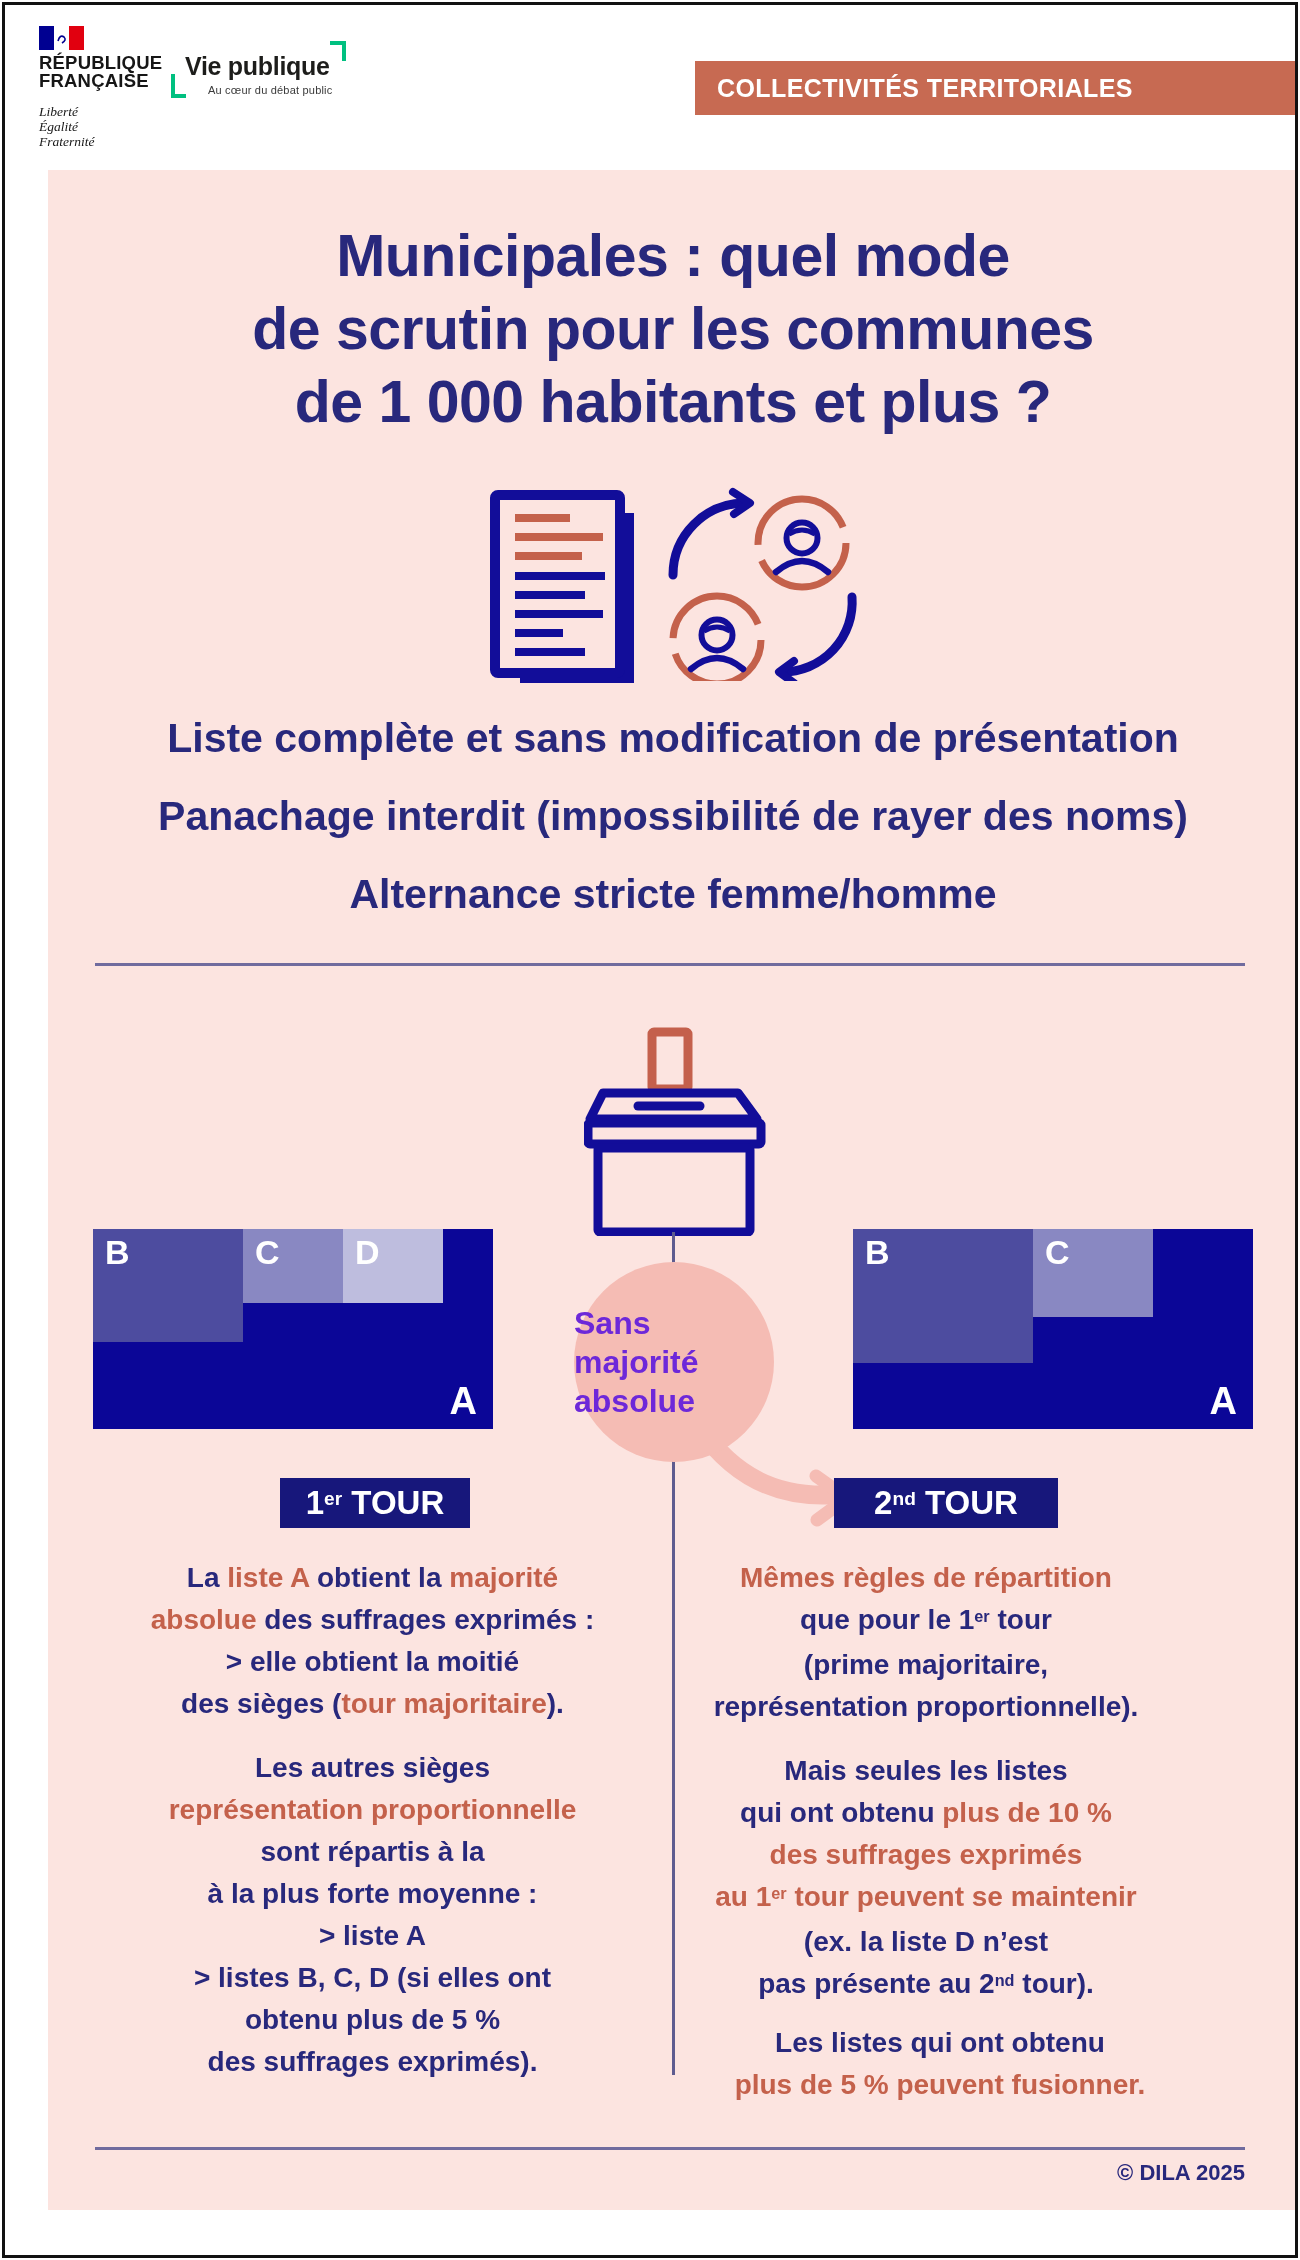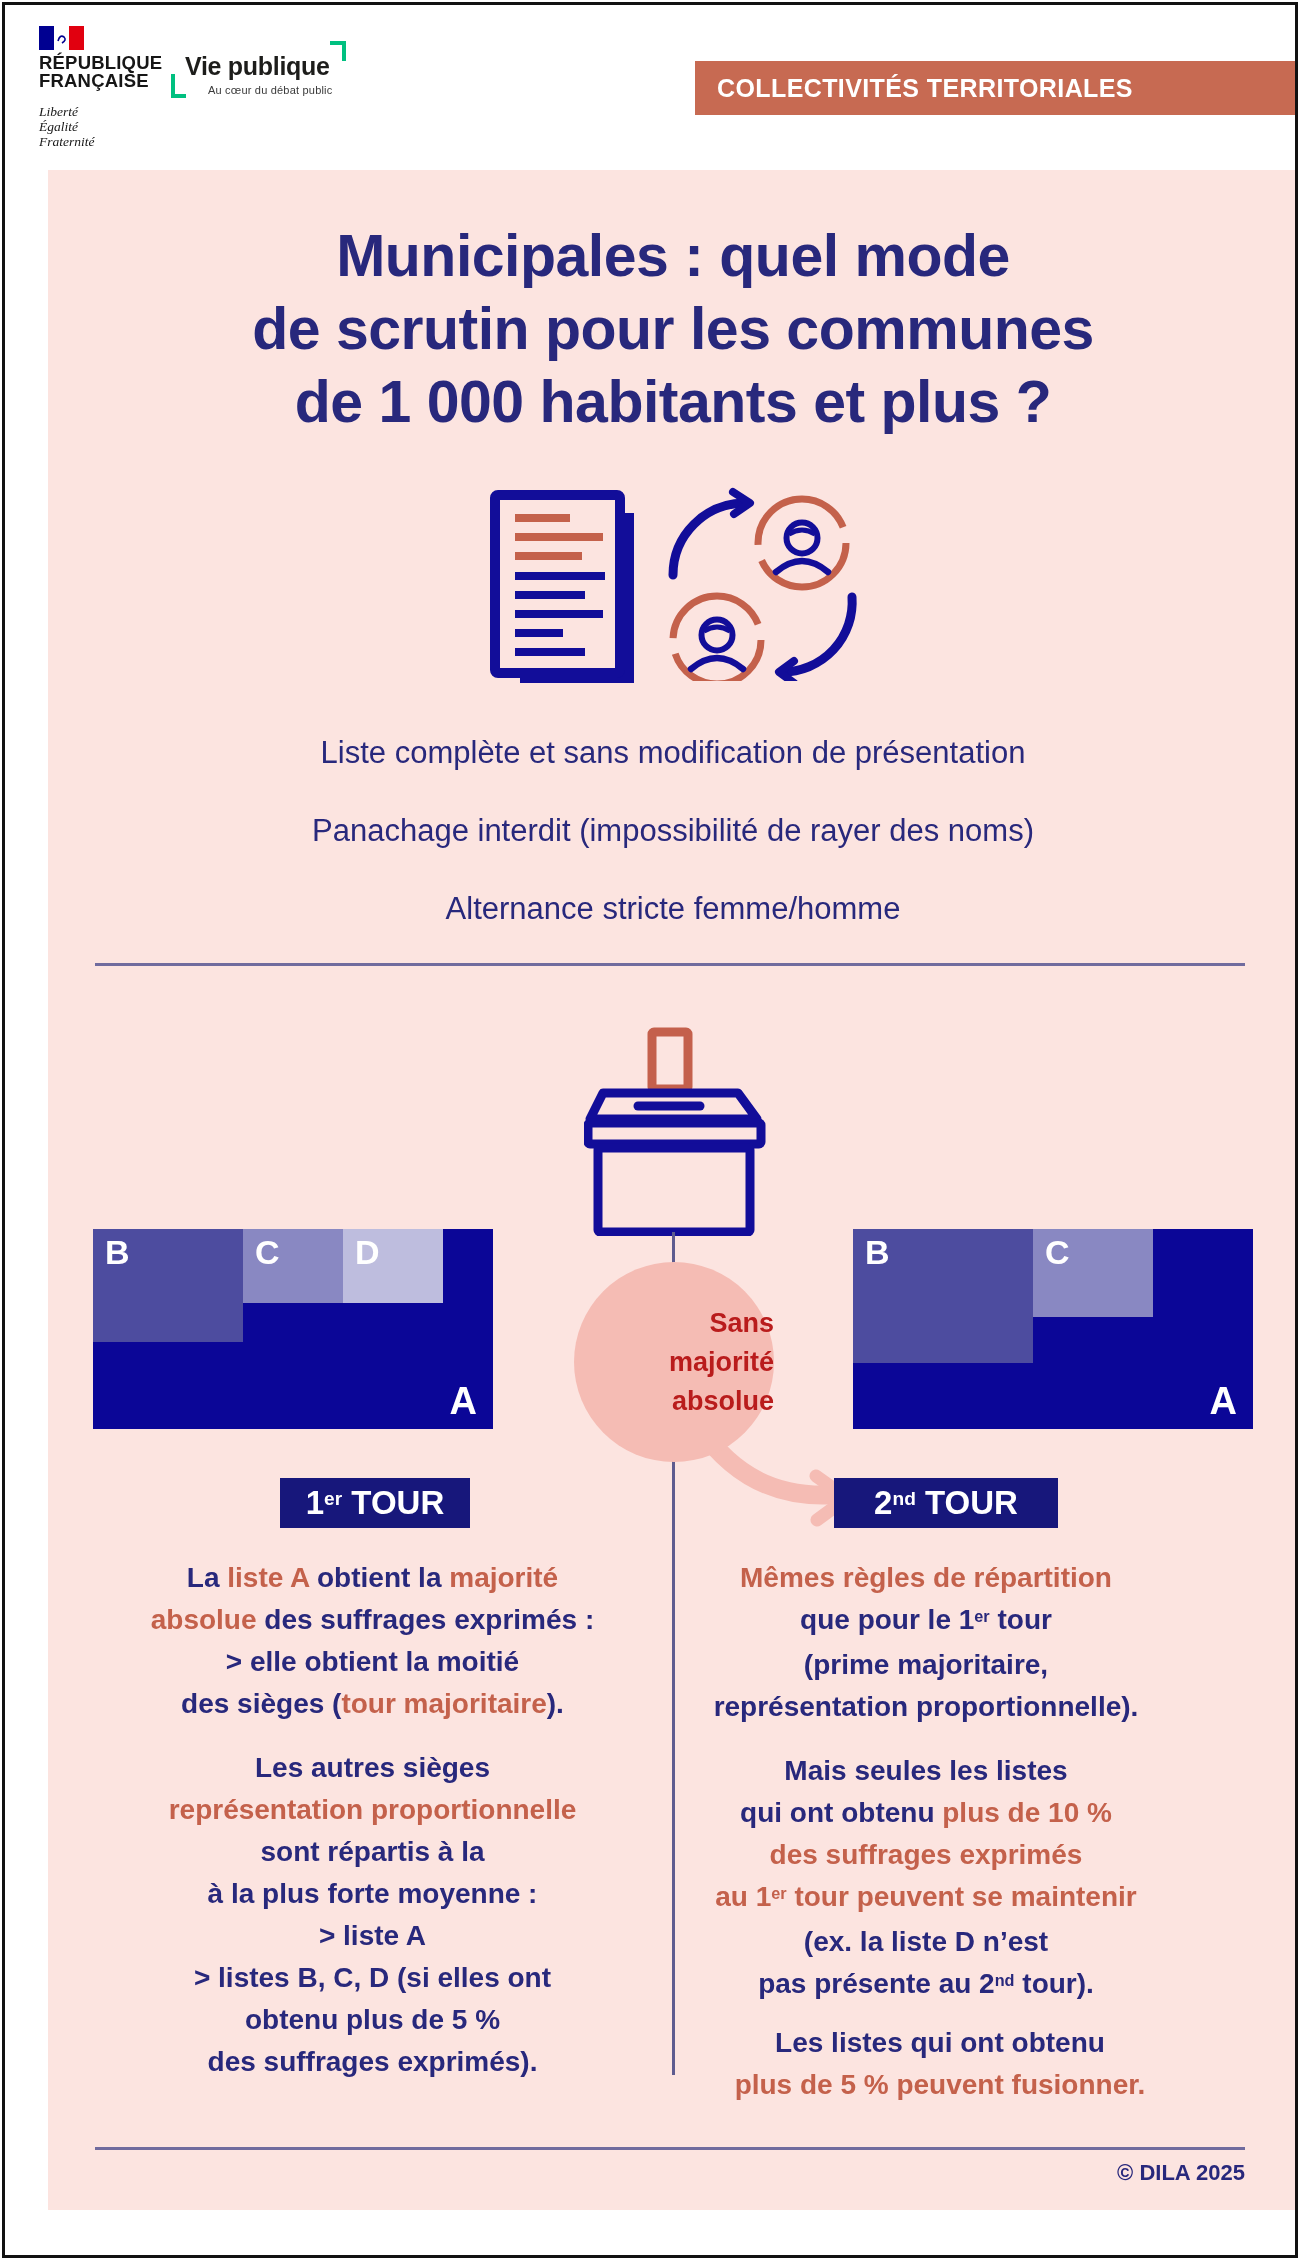--- a/index.html
+++ b/index.html
@@ -26,41 +26,41 @@
   .topic-badge{position:absolute;left:695px;top:61px;right:2px;height:54px;background:#C76A52;
         color:#fff;font-weight:bold;font-size:25px;letter-spacing:.4px;line-height:54px;padding-left:22px;}
 
   
   .pink{position:absolute;left:48px;top:170px;width:1250px;height:2040px;background:#FCE4E0;}
 
   .title{position:absolute;left:48px;width:1250px;top:220px;text-align:center;
          font-size:59px;line-height:73px;font-weight:bold;color:#28287C;letter-spacing:-.5px;}
   .title div{white-space:nowrap;}
 
-  .rule{position:absolute;left:48px;width:1250px;text-align:center;font-size:31px;
-        font-weight:normal;color:#28287C;white-space:nowrap;margin-top:20px;}
+  .rule{position:absolute;left:48px;width:1250px;text-align:center;font-size:41px;
+        font-weight:bold;color:#28287C;white-space:nowrap;}
   .r1{top:715px;} .r2{top:793px;} .r3{top:871px;}
 
   .divider{position:absolute;left:95px;width:1150px;height:3px;background:#706B9E;}
   .d1{top:963px;} .d2{top:2147px;}
   .vline{position:absolute;left:672px;top:1232px;width:3px;height:843px;background:#5E5B8F;}
 
   .icon-svg{position:absolute;}
 
   
   .chart{position:absolute;top:1229px;width:400px;height:200px;}
   .chart.c0{left:93px;} .chart.c1{left:853px;}
   .cblock{position:absolute;}
   .clabel{position:absolute;left:12px;top:4px;font-size:34px;font-weight:bold;color:#fff;}
   .cbase{position:absolute;right:16px;bottom:6px;font-size:38px;font-weight:bold;color:#fff;}
 
   
   .bubble{position:absolute;left:574px;top:1262px;width:200px;height:200px;border-radius:50%;
-          background:#F5BCB4;text-align:right;color:#b91c1c;font-weight:bold;
-          font-size:27px;line-height:39px;padding-top:42px;box-sizing:border-box;}
+          background:#F5BCB4;text-align:left;color:#6d28d9;font-weight:bold;
+          font-size:32px;line-height:39px;padding-top:42px;box-sizing:border-box;}
 
   .tour-badge{position:absolute;top:1478px;height:50px;background:#17177B;color:#fff;
          font-size:33px;font-weight:bold;display:flex;align-items:center;justify-content:center;}
   .tb1{left:280px;width:190px;} .tb2{left:834px;width:224px;}
 
   .col{position:absolute;text-align:center;font-size:28px;line-height:42px;font-weight:bold;color:#28287C;}
   .colL{left:100px;width:545px;top:1545px;}
   .colR{left:676px;width:500px;top:1545px;}
   .para{margin:12px 0 22px 0;}
   .p3R{margin-top:-8px;padding-left:28px;}

